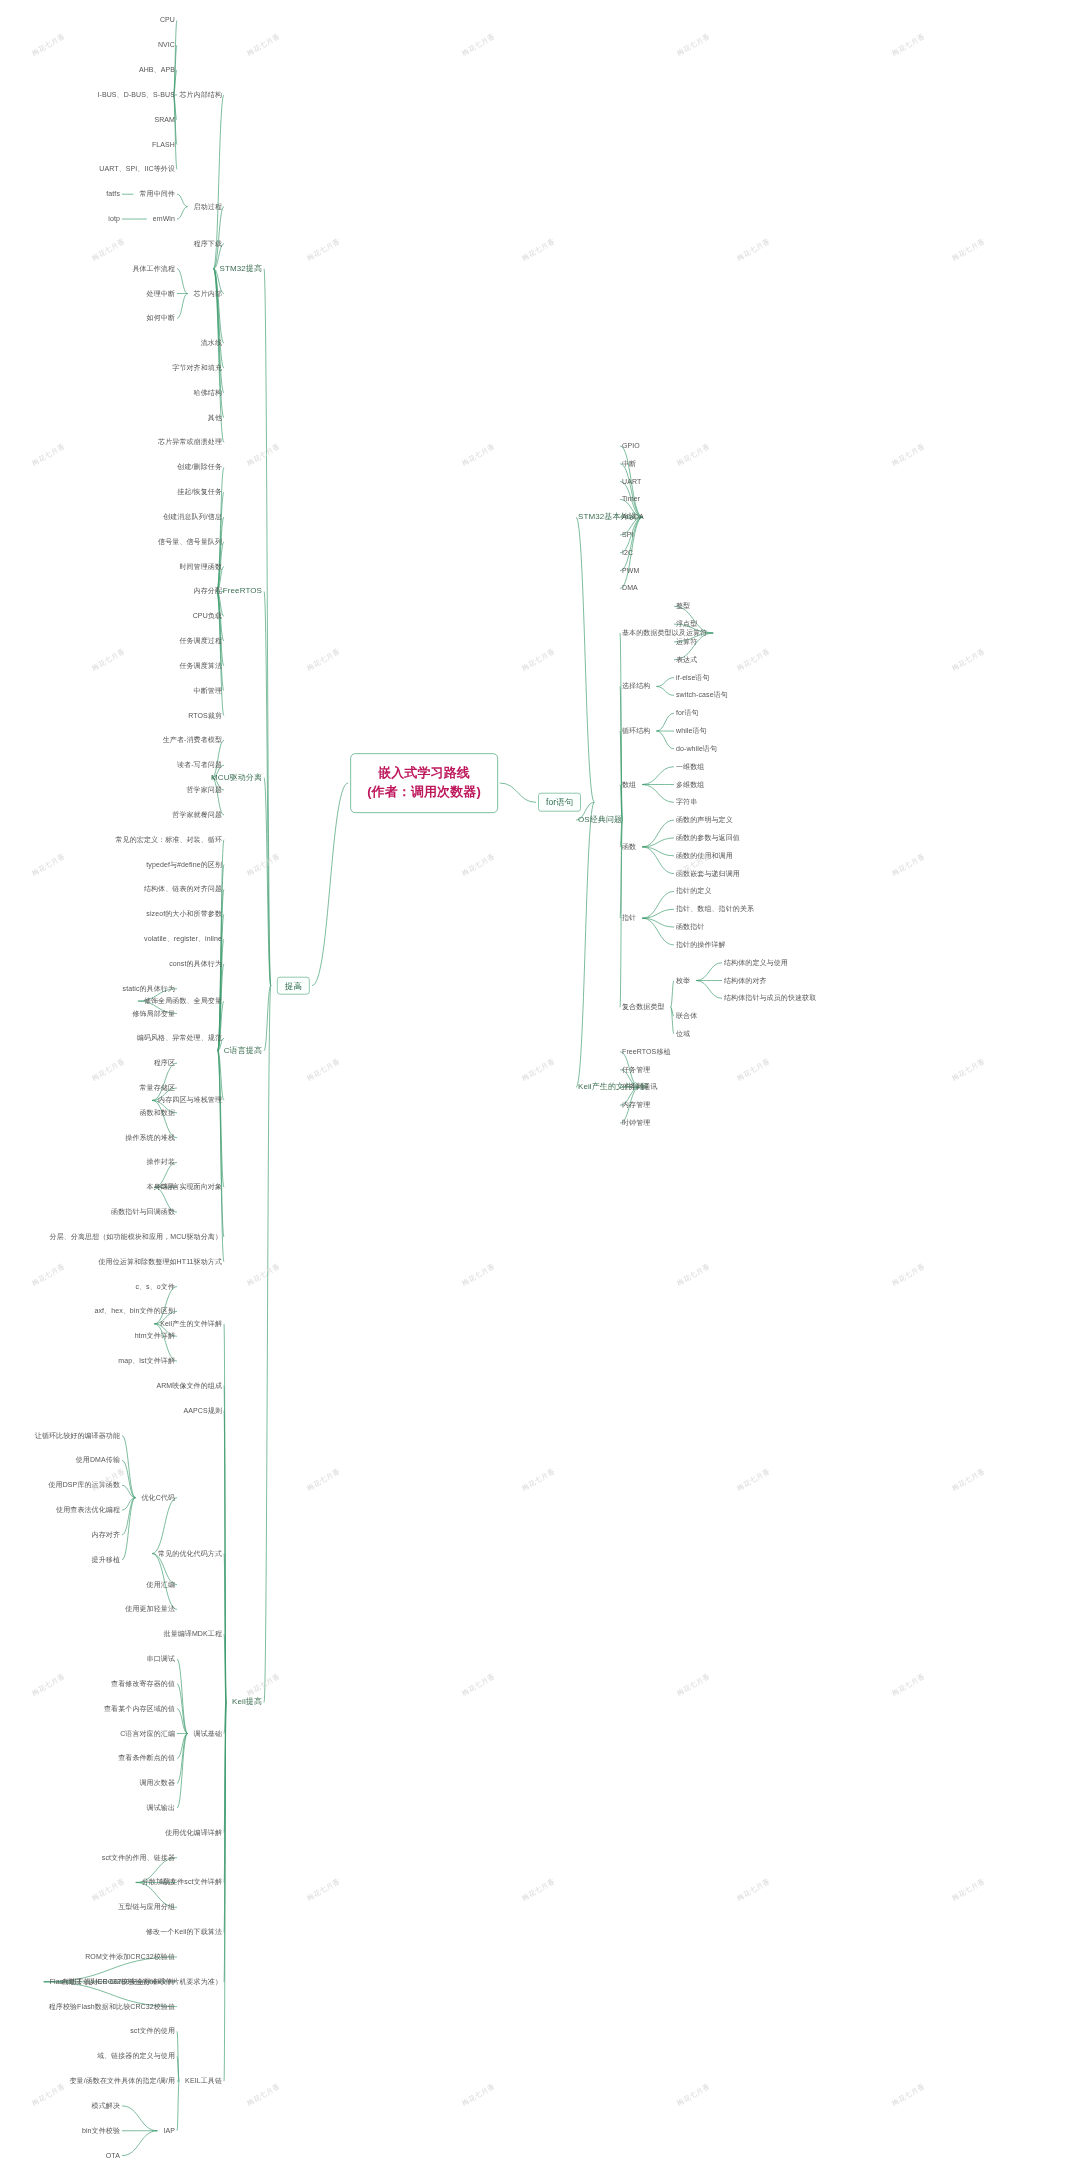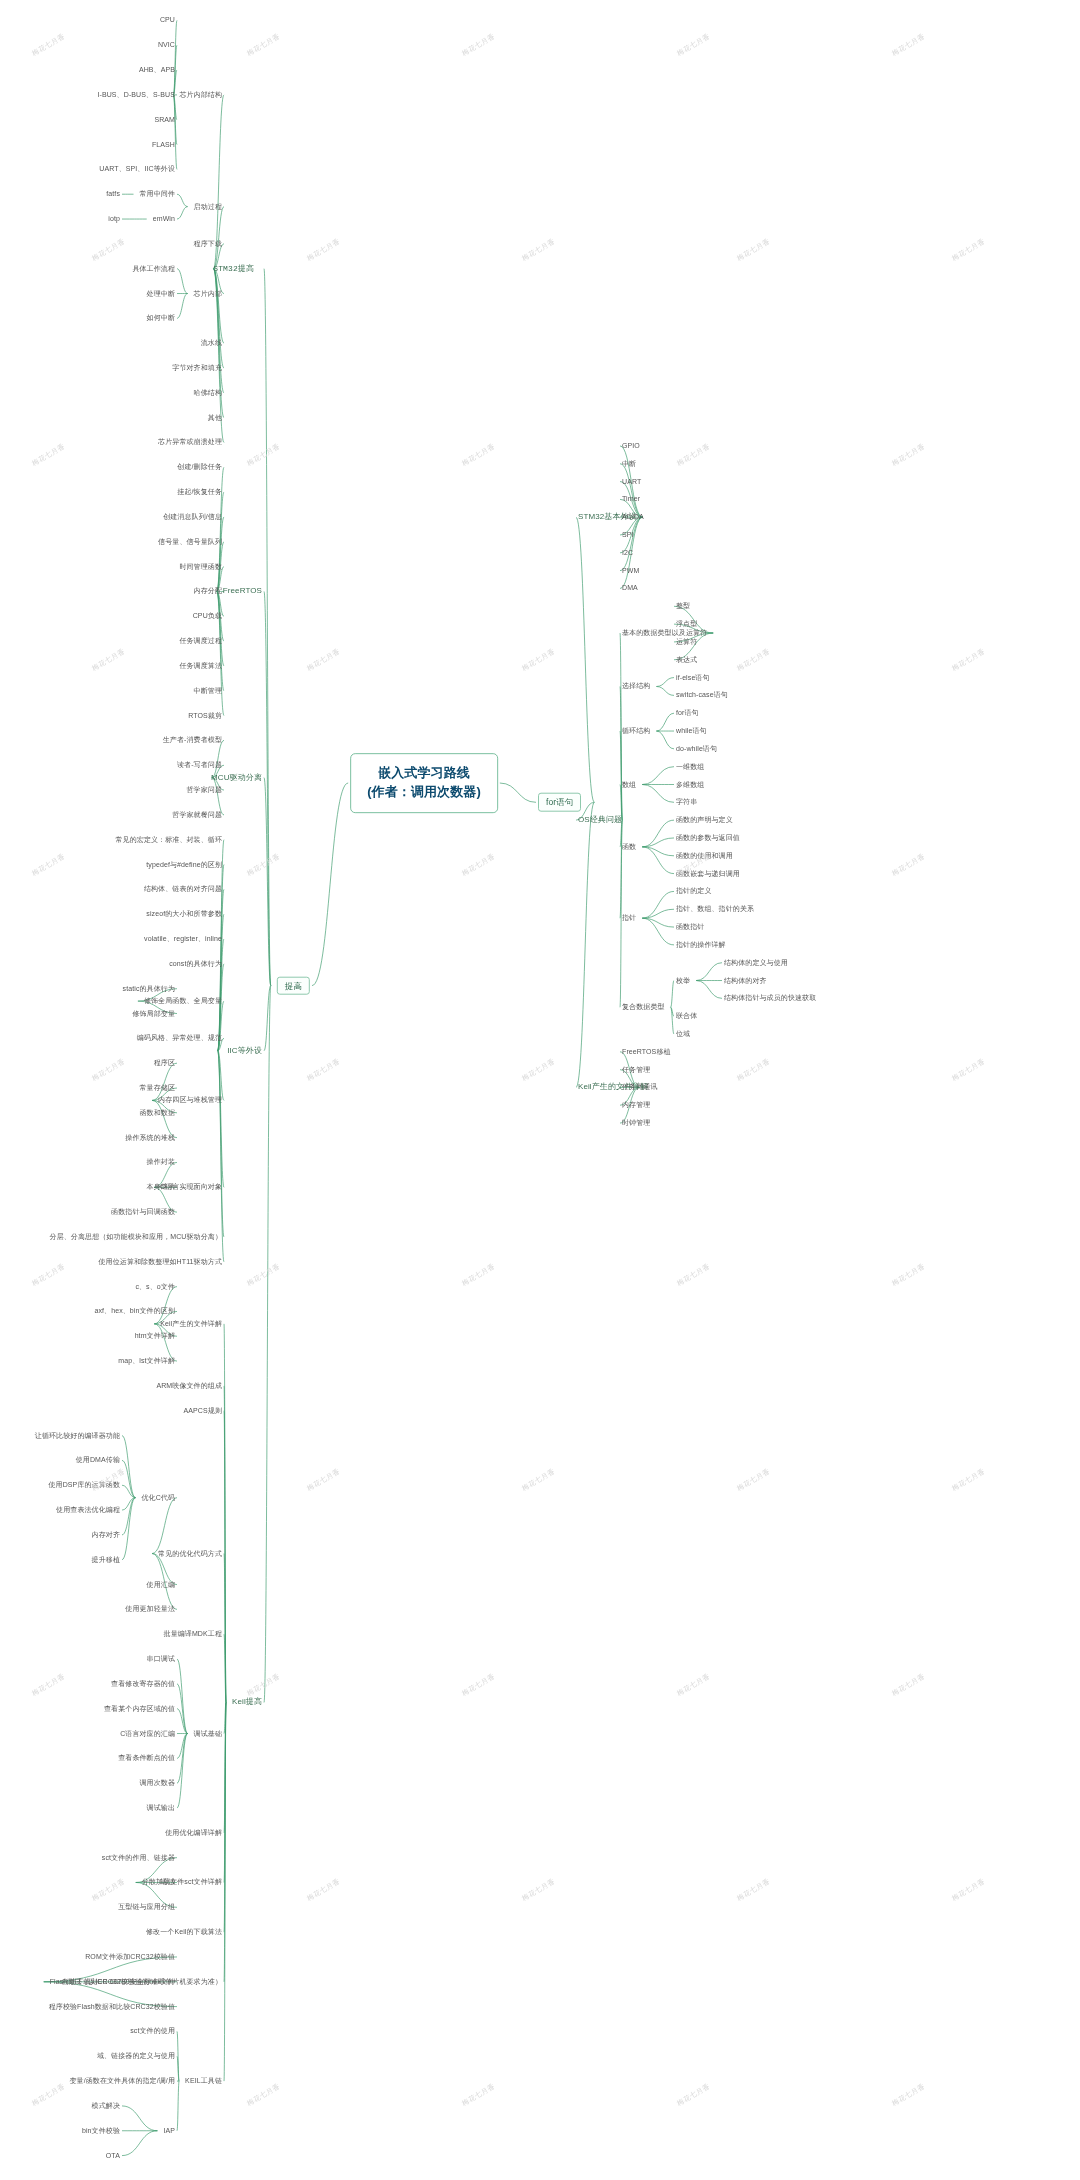--- a/index.html
+++ b/index.html
@@ -20,21 +20,21 @@
     letter-spacing:0.1px;
   }
   .node.lvl-leaf{font-size:7px;color:#555;}
   .node.lvl2{font-size:8px;color:#3b6e52;}
   .node.lvl1{
     font-size:8.5px;color:#2f6b4f;
     border:1px solid #8fc9ad;border-radius:3px;
     padding:3px 7px;background:#fbfffd;
   }
   .node.root{
-    font-size:13px;color:#0c4a6e;font-weight:bold;text-align:center;
+    font-size:13px;color:#be185d;font-weight:bold;text-align:center;
     border:1px solid #7cc0a0;border-radius:5px;
     padding:10px 16px;background:#ffffff;line-height:1.45;
     transform:translate(-50%,-50%);
   }
   .node.anchor-right{transform:translate(-100%,-50%);}
   .wm{
     position:absolute;font-size:7px;color:#d8d8d8;
     transform:rotate(-30deg);user-select:none;pointer-events:none;
     letter-spacing:0.4px;
   }
@@ -200,21 +200,21 @@
       <path d="M670.609375,1007.2564102564102 C672.3046875,1007.2564102564102 672.3046875,1033.9871794871794 674,1033.9871794871794" fill="none" stroke="#3f9b6d" stroke-width="0.8" opacity="0.85"></path>
       <path d="M594.40625,802.3205128205129 C585.203125,802.3205128205129 585.203125,1087.4487179487182 576,1087.4487179487182" fill="none" stroke="#3f9b6d" stroke-width="0.8" opacity="0.85"></path>
       <path d="M639.390625,1087.4487179487182 C629.6953125,1087.4487179487182 629.6953125,1051.8076923076924 620,1051.8076923076924" fill="none" stroke="#3f9b6d" stroke-width="0.8" opacity="0.85"></path>
       <path d="M639.390625,1087.4487179487182 C629.6953125,1087.4487179487182 629.6953125,1069.6282051282053 620,1069.6282051282053" fill="none" stroke="#3f9b6d" stroke-width="0.8" opacity="0.85"></path>
       <path d="M639.390625,1087.4487179487182 C629.6953125,1087.4487179487182 629.6953125,1087.4487179487182 620,1087.4487179487182" fill="none" stroke="#3f9b6d" stroke-width="0.8" opacity="0.85"></path>
       <path d="M639.390625,1087.4487179487182 C629.6953125,1087.4487179487182 629.6953125,1105.2692307692312 620,1105.2692307692312" fill="none" stroke="#3f9b6d" stroke-width="0.8" opacity="0.85"></path>
       <path d="M639.390625,1087.4487179487182 C629.6953125,1087.4487179487182 629.6953125,1123.089743589744 620,1123.089743589744" fill="none" stroke="#3f9b6d" stroke-width="0.8" opacity="0.85"></path>
     </svg>
   <div id="nodes">
       <div class="node lvl1 anchor-right" style="left: 310px; top: 985.586px;">提高</div>
-      <div class="node lvl2 anchor-right" style="left: 254px; top: 268.69px; font-family: Liberation Mono, monospace;">STM32提高</div>
+      <div class="node lvl2 anchor-right" style="left: 262px; top: 268.69px;">STM32提高</div>
       <div class="node lvl-leaf anchor-right" style="left: 222px; top: 94.8966px;">芯片内部结构</div>
       <div class="node lvl-leaf anchor-right" style="left: 175px; top: 20.4138px;">CPU</div>
       <div class="node lvl-leaf anchor-right" style="left: 175px; top: 45.2414px;">NVIC</div>
       <div class="node lvl-leaf anchor-right" style="left: 175px; top: 70.069px;">AHB、APB</div>
       <div class="node lvl-leaf anchor-right" style="left: 175px; top: 94.8966px;">I-BUS、D-BUS、S-BUS</div>
       <div class="node lvl-leaf anchor-right" style="left: 175px; top: 119.724px;">SRAM</div>
       <div class="node lvl-leaf anchor-right" style="left: 175px; top: 144.552px;">FLASH</div>
       <div class="node lvl-leaf anchor-right" style="left: 175px; top: 169.379px;">UART、SPI、IIC等外设</div>
       <div class="node lvl-leaf anchor-right" style="left: 222px; top: 206.621px;">启动过程</div>
       <div class="node lvl-leaf anchor-right" style="left: 175px; top: 194.207px;">常用中间件</div>
@@ -241,21 +241,21 @@
       <div class="node lvl-leaf anchor-right" style="left: 222px; top: 616.276px;">CPU负载</div>
       <div class="node lvl-leaf anchor-right" style="left: 222px; top: 641.103px;">任务调度过程</div>
       <div class="node lvl-leaf anchor-right" style="left: 222px; top: 665.931px;">任务调度算法</div>
       <div class="node lvl-leaf anchor-right" style="left: 222px; top: 690.759px;">中断管理</div>
       <div class="node lvl-leaf anchor-right" style="left: 222px; top: 715.586px;">RTOS裁剪</div>
       <div class="node lvl2 anchor-right" style="left: 262px; top: 777.655px;">MCU驱动分离</div>
       <div class="node lvl-leaf anchor-right" style="left: 222px; top: 740.414px;">生产者-消费者模型</div>
       <div class="node lvl-leaf anchor-right" style="left: 222px; top: 765.241px;">读者-写者问题</div>
       <div class="node lvl-leaf anchor-right" style="left: 222px; top: 790.069px;">哲学家问题</div>
       <div class="node lvl-leaf anchor-right" style="left: 222px; top: 814.897px;">哲学家就餐问题</div>
-      <div class="node lvl2 anchor-right" style="left: 262px; top: 1050.76px;">IIC等外设</div>
+      <div class="node lvl2 anchor-right" style="left: 262px; top: 1050.76px;">C语言提高</div>
       <div class="node lvl-leaf anchor-right" style="left: 222px; top: 839.724px;">常见的宏定义：标准、封装、循环</div>
       <div class="node lvl-leaf anchor-right" style="left: 222px; top: 864.552px;">typedef与#define的区别</div>
       <div class="node lvl-leaf anchor-right" style="left: 222px; top: 889.379px;">结构体、链表的对齐问题</div>
       <div class="node lvl-leaf anchor-right" style="left: 222px; top: 914.207px;">sizeof的大小和所带参数</div>
       <div class="node lvl-leaf anchor-right" style="left: 222px; top: 939.034px;">volatile、register、inline</div>
       <div class="node lvl-leaf anchor-right" style="left: 222px; top: 963.862px;">const的具体行为</div>
       <div class="node lvl-leaf anchor-right" style="left: 222px; top: 1001.1px;">修饰全局函数、全局变量</div>
       <div class="node lvl-leaf anchor-right" style="left: 175px; top: 988.69px;">static的具体行为</div>
       <div class="node lvl-leaf anchor-right" style="left: 175px; top: 1013.52px;">修饰局部变量</div>
       <div class="node lvl-leaf anchor-right" style="left: 222px; top: 1038.34px;">编码风格、异常处理、规范</div>

